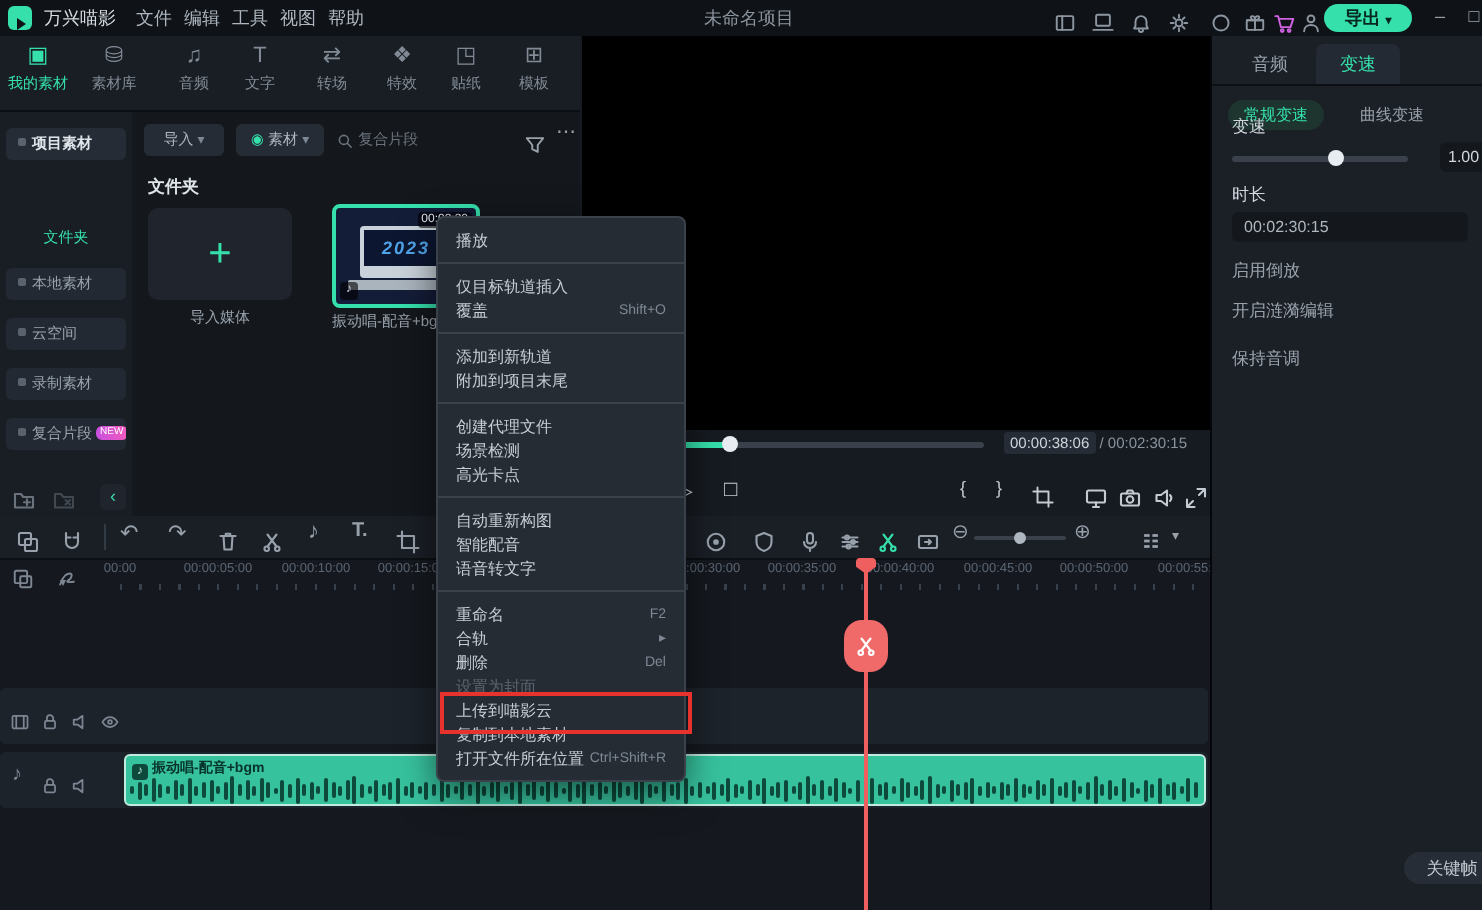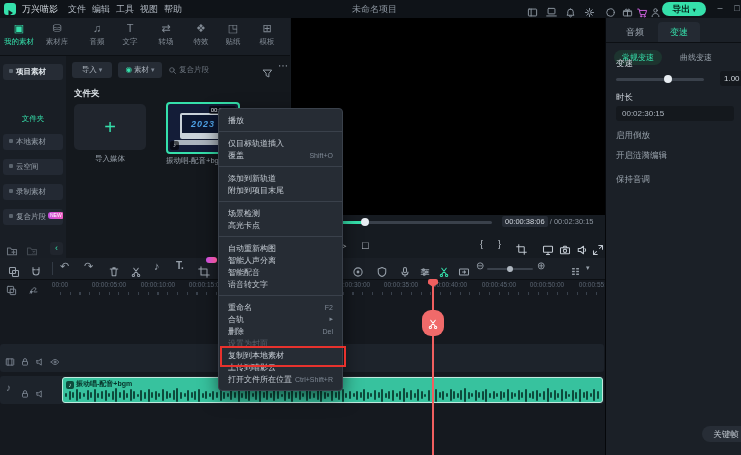--- a/index.html
+++ b/index.html
@@ -631,33 +631,32 @@
         <span class="cm-shortcut">Shift+O</span>
       </div>
     <div class="cm-sep"></div>
     <div class="cm-row" data-name="menu-item-add-to-new-track">
         <span>添加到新轨道</span>
       </div>
     <div class="cm-row" data-name="menu-item-append-to-project">
         <span>附加到项目末尾</span>
       </div>
     <div class="cm-sep"></div>
+    <div class="cm-row" data-name="menu-item-create-proxy">
+        <span>创建代理文件</span>
+      </div>
     <div class="cm-row" data-name="menu-item-scene-detection">
         <span>场景检测</span>
       </div>
     <div class="cm-row" data-name="menu-item-highlight-beat">
         <span>高光卡点</span>
       </div>
     <div class="cm-sep"></div>
     <div class="cm-row" data-name="menu-item-auto-reframe">
         <span>自动重新构图</span>
-      </div>
-    <div class="cm-row" data-name="menu-item-vocal-separation">
-        <span class="vip-badge" data-name="vip-badge"></span>
-        <span>智能人声分离</span>
       </div>
     <div class="cm-row" data-name="menu-item-ai-voice">
         <span>智能配音</span>
       </div>
     <div class="cm-row" data-name="menu-item-speech-to-text">
         <span>语音转文字</span>
       </div>
     <div class="cm-sep"></div>
     <div class="cm-row" data-name="menu-item-rename">
         <span>重命名</span>
@@ -667,25 +666,25 @@
         <span>合轨</span>
         <span class="cm-sub" data-name="submenu-arrow-icon">▸</span>
       </div>
     <div class="cm-row" data-name="menu-item-delete">
         <span>删除</span>
         <span class="cm-shortcut">Del</span>
       </div>
     <div class="cm-row disabled" data-name="menu-item-set-as-cover">
         <span>设置为封面</span>
       </div>
+    <div class="cm-row" data-name="menu-item-upload-to-cloud">
+        <span>上传到喵影云</span>
+      </div>
     <div class="cm-row" data-name="menu-item-copy-to-local">
         <span>复制到本地素材</span>
-      </div>
-    <div class="cm-row" data-name="menu-item-upload-to-cloud">
-        <span>上传到喵影云</span>
       </div>
     <div class="cm-row" data-name="menu-item-open-file-location">
         <span>打开文件所在位置</span>
         <span class="cm-shortcut">Ctrl+Shift+R</span>
       </div>
   </div>
 
   <div id="delete-annotation" data-name="delete-highlight-annotation"></div>
 
 </div>

